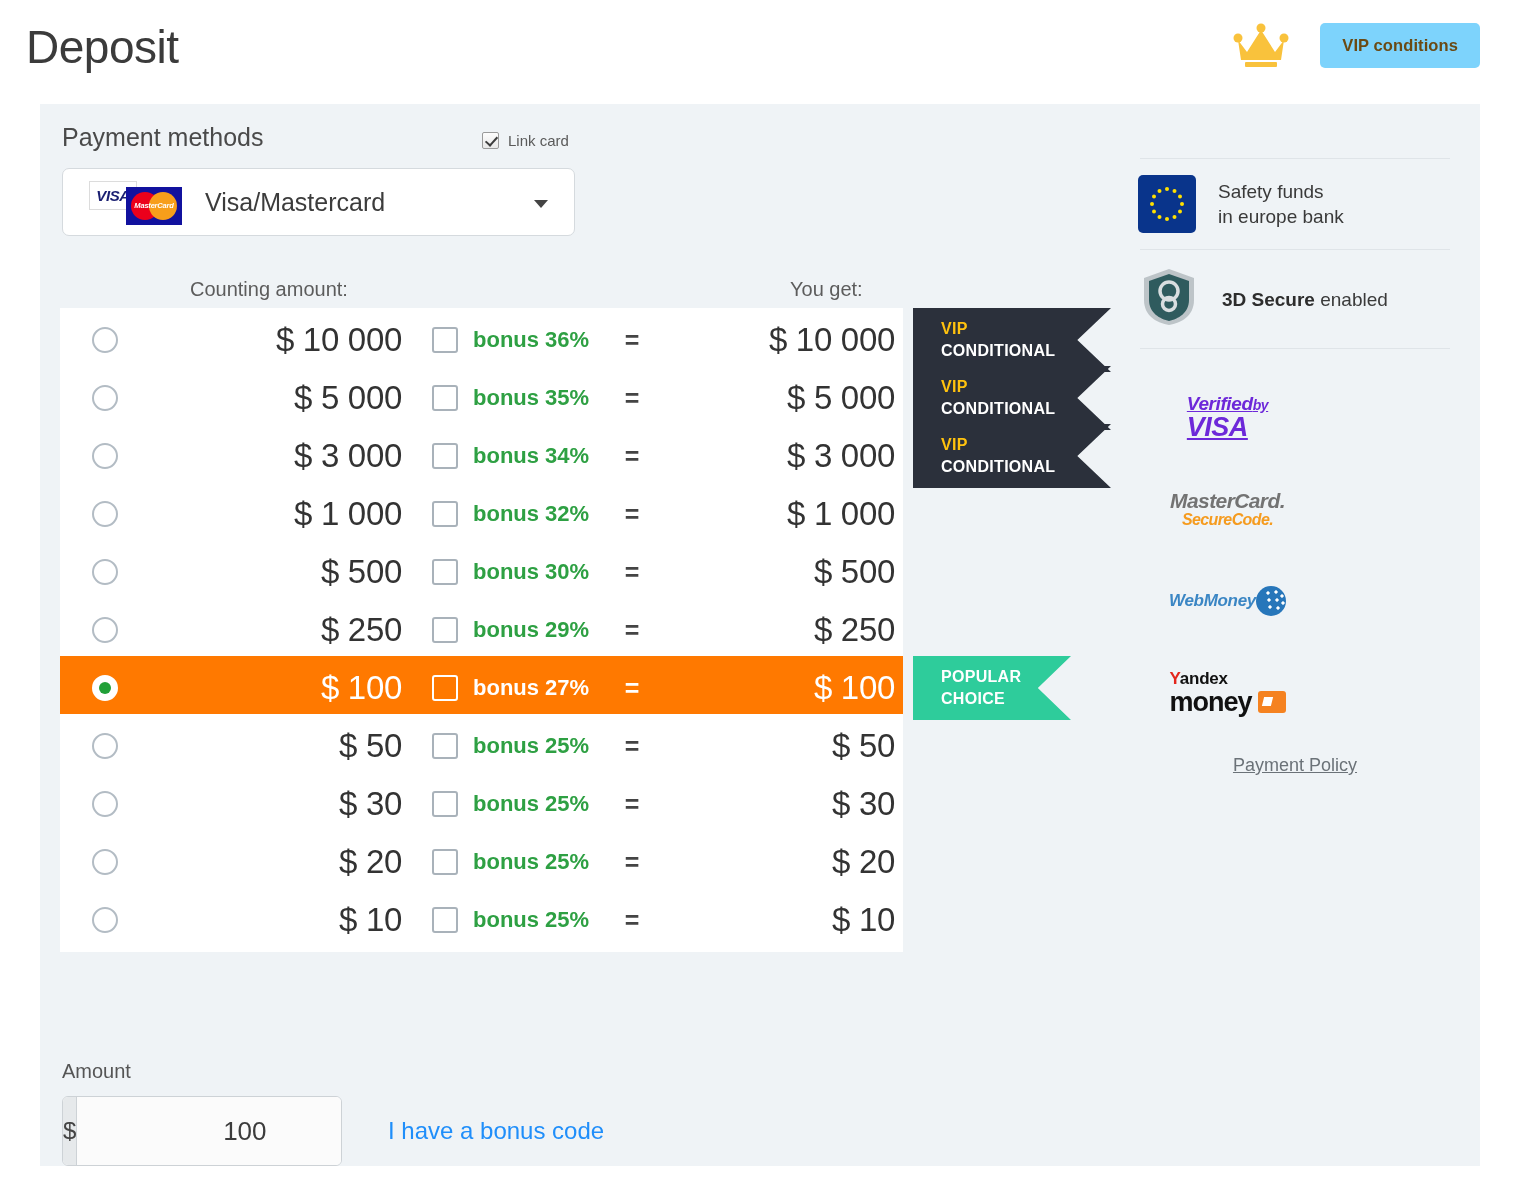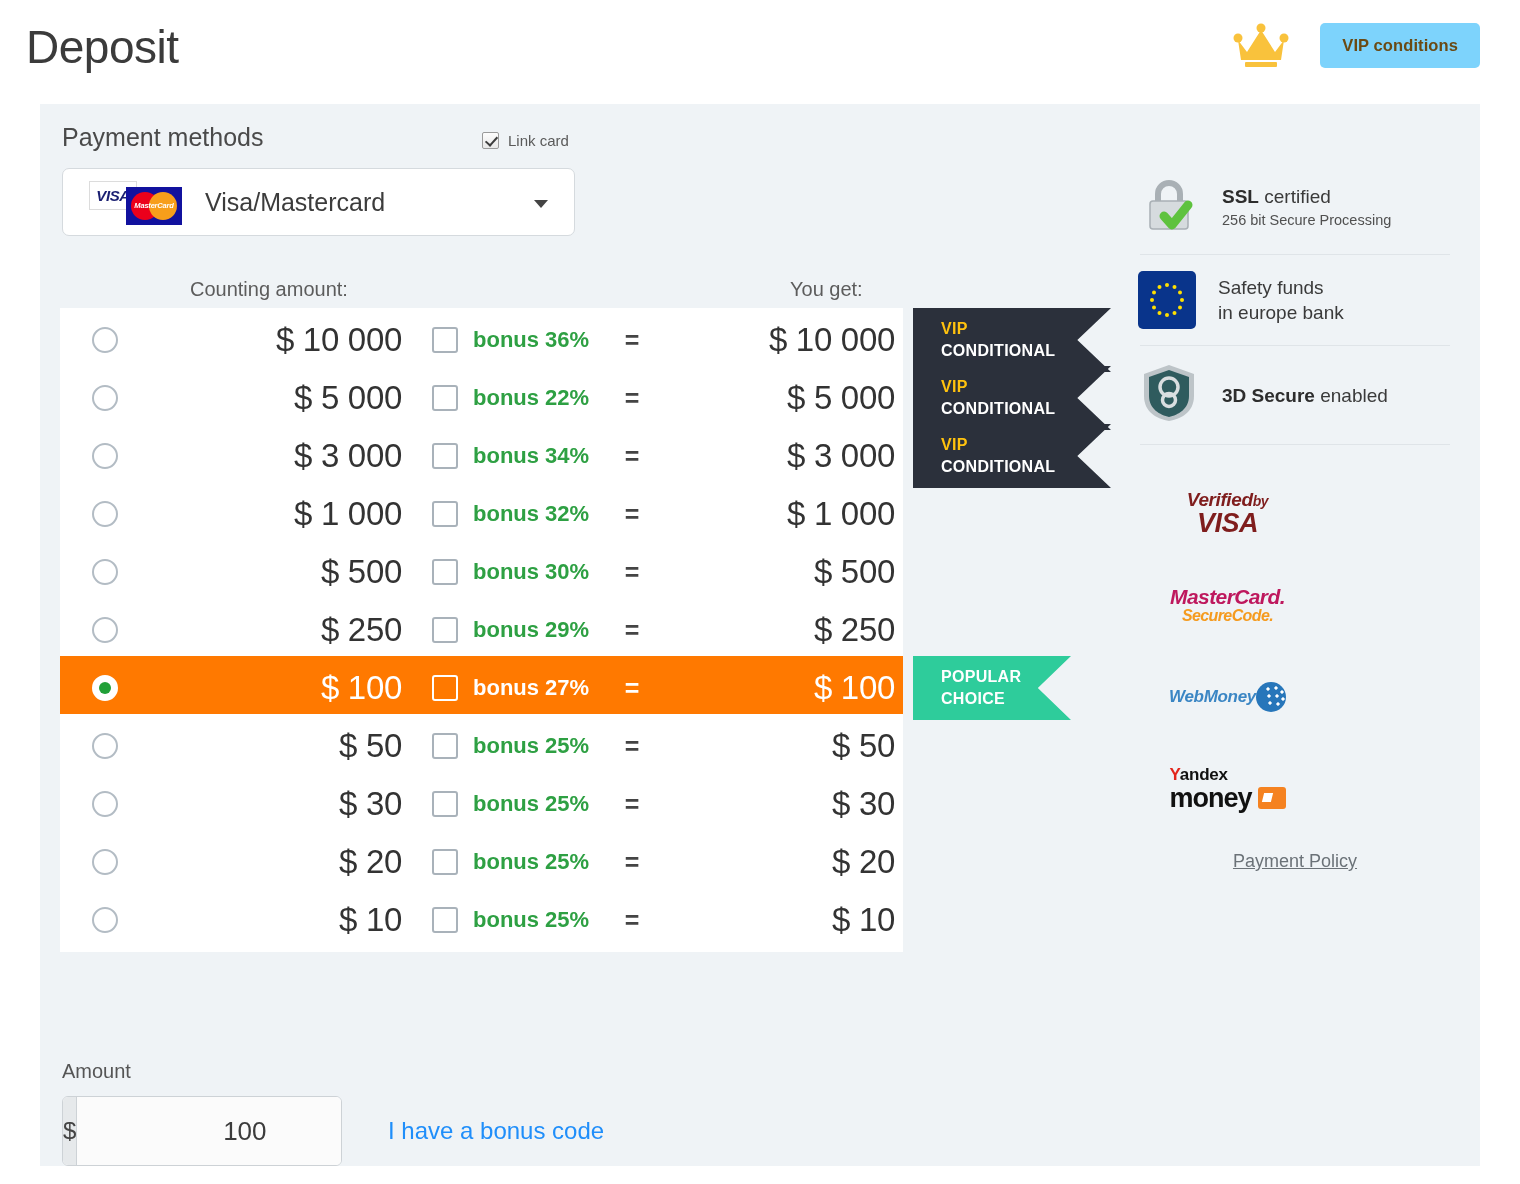--- a/index.html
+++ b/index.html
@@ -364,32 +364,32 @@
   .logos {
     display: flex;
     flex-wrap: wrap;
     padding: 22px 0 0 18px;
   }
   .logo-cell {
     width: 155px; height: 92px;
     display: flex; align-items: center; justify-content: center;
   }
   .vbv {
-    text-align: center;
     line-height: 1;
-    color: #7f1d1d;
+    color: #6d28d9;
     font-style: italic;
     font-weight: bold;
+    text-decoration: underline;
   }
   .vbv .l1 { font-size: 19px; letter-spacing: -0.4px; }
   .vbv .l1 small { font-size: 14px; font-weight: bold; font-style: italic; }
   .vbv .l2 { font-size: 27px; letter-spacing: -0.5px; margin-top: 1px; }
 
   .mcsc { text-align: center; line-height: 1.05; font-style: italic; font-weight: bold; }
-  .mcsc .l1 { font-size: 21px; color: #be185d; letter-spacing: -0.6px; }
+  .mcsc .l1 { font-size: 21px; color: #737373; letter-spacing: -0.6px; }
   .mcsc .l2 { font-size: 16px; color: #F59B1F; letter-spacing: -0.6px; }
 
   .webmoney { display: flex; align-items: center; gap: 0; }
   .webmoney .wm-txt {
     font-size: 17px; font-weight: bold; color: #3B86C4; font-style: italic;
     letter-spacing: -0.3px;
   }
   .wm-globe {
     width: 30px; height: 30px; border-radius: 50%;
     background: #2776BA; position: relative; overflow: hidden;
@@ -497,21 +497,21 @@
         <div class="ribbon ribbon-vip">
           <div class="l1">VIP</div>
           <div class="l2">CONDITIONAL</div>
         </div>
       </div>
       <div class="row">
         <div class="row-inner">
           <span class="radio"></span>
           <span class="amt-pay">$ 5 000</span>
           <span class="cbx-bonus"></span>
-          <span class="bonus-txt">bonus 22%</span>
+          <span class="bonus-txt">bonus 35%</span>
           <span class="eq-sign">=</span>
           <span class="amt-get">$ 5 000</span>
         </div>
         <div class="ribbon ribbon-vip">
           <div class="l1">VIP</div>
           <div class="l2">CONDITIONAL</div>
         </div>
       </div>
       <div class="row">
         <div class="row-inner">
@@ -617,33 +617,20 @@
   <div class="amount-row">
     <div class="amount-group">
       <div class="currency-box">$</div>
       <input class="amount-input" type="text" value="100" style="">
     </div>
     <a class="bonus-code-link">I have a bonus code</a>
   </div>
 
   <div class="sidebar">
 
-    <div class="trust-item">
-      <span>
-        <svg class="icon-lock" viewBox="0 0 62 60">
-          <path d="M20 28 V20 a11 11 0 0 1 22 0 v8" fill="none" stroke="#A9B0B5" stroke-width="6"></path>
-          <rect x="12" y="27" width="38" height="28" rx="3" fill="#D6DBDE" stroke="#A9B0B5" stroke-width="1.5"></rect>
-          <path d="M26 42 l8 9 16 -20" fill="none" stroke="#5EC23E" stroke-width="9" stroke-linecap="round" stroke-linejoin="round"></path>
-        </svg>
-      </span>
-      <span class="trust-text">
-        <div class="trust-title"><b>SSL</b><span> certified</span></div>
-        <div class="trust-sub">256 bit Secure Processing</div>
-      </span>
-    </div>
 
     <div class="trust-divider"></div>
 
     <div class="trust-item">
       <span class="icon-eu">
         <svg viewBox="0 0 58 58" width="58" height="58">
           <g fill="#FFE000">
             <circle cx="29" cy="14" r="2"></circle>
               <circle cx="36.5" cy="16" r="2"></circle>
             <circle cx="42" cy="21.5" r="2"></circle>

